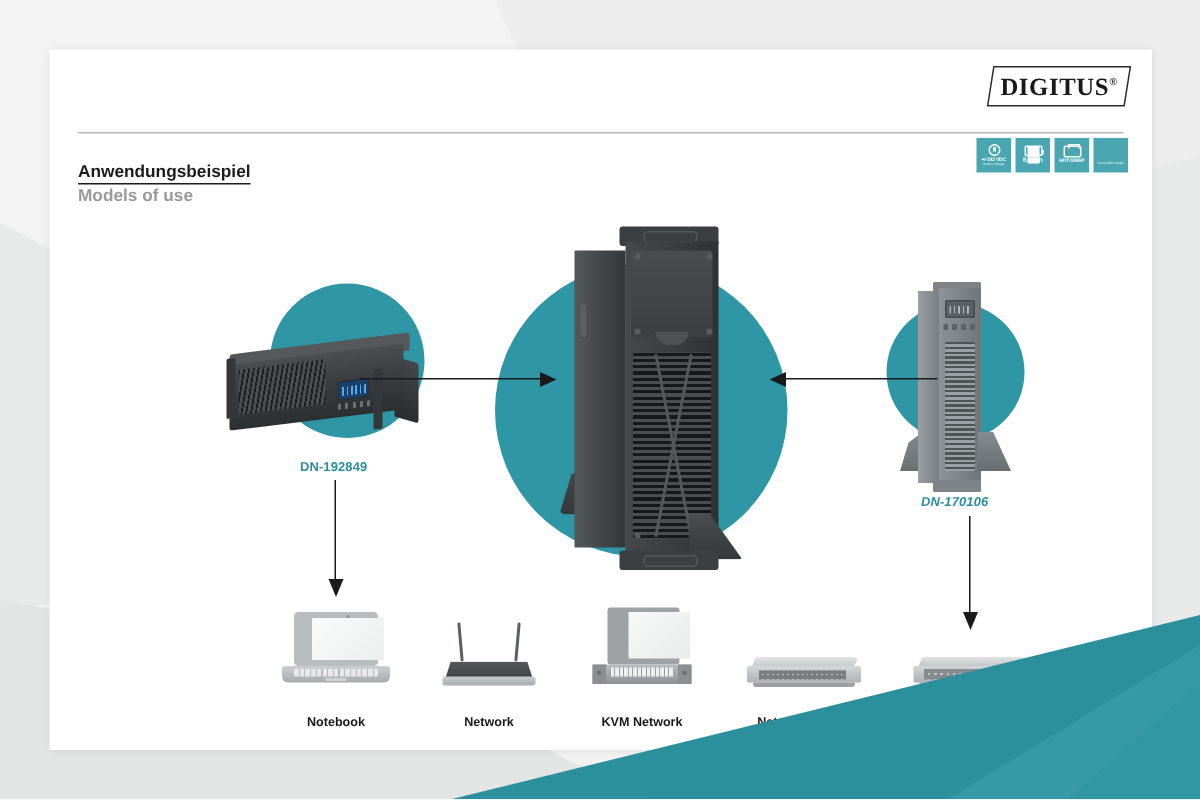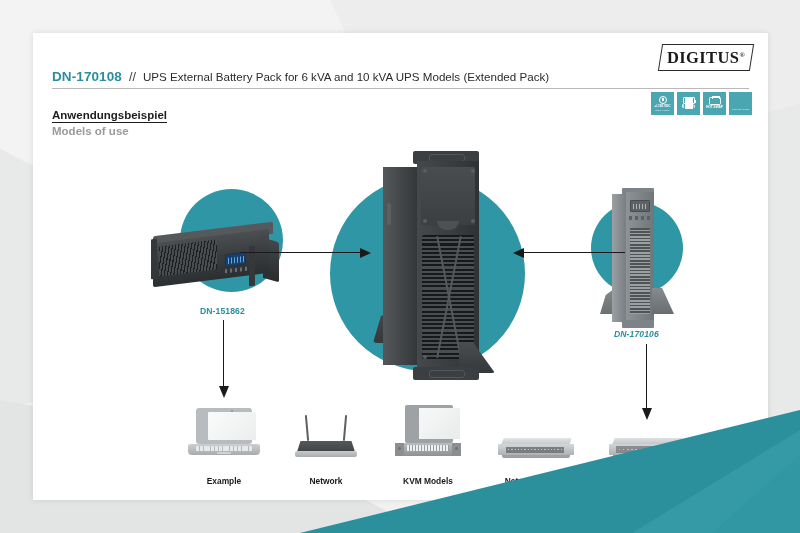--- a/index.html
+++ b/index.html
@@ -560,25 +560,20 @@
   <div class="bg-poly poly-b"></div>
   <div class="bg-poly poly-c"></div>
   <div class="bg-poly poly-d"></div>
 
   <div id="card">
 
     <div class="logo-box">
       <span class="logo-text"><span>DIGITUS</span><span class="logo-reg">®</span></span>
     </div>
 
-    <div class="title-row">
-      <span class="title-code">DN-170108</span>
-      <span class="title-slash">//</span>
-      <span class="title-desc">UPS External Battery Pack for 6 kVA and 10 kVA UPS Models (Extended Pack)</span>
-    </div>
     <div class="title-rule"></div>
 
     <div class="feature-icons">
       <div class="feat">
         <span class="ico-plug glyph"></span>
         <span class="fl1">+/-192 VDC</span>
         <span class="fl2">Battery Voltage</span>
       </div>
       <div class="feat">
         <span class="ico-batt glyph">
@@ -626,21 +621,21 @@
       <div class="dev ups-left">
         <div class="top"></div>
         <div class="side"></div>
         <div class="body"></div>
         <div class="ear-l"></div>
         <div class="vents"></div>
         <div class="lcd"></div>
         <div class="panel-btns"></div>
         <div class="ear-r"></div>
       </div>
-      <div class="code-label code-left">DN-151862</div>
+      <div class="code-label code-left">DN-192849</div>
 
       <div class="dev ups-mid">
         <div class="mhandle-t"></div>
         <div class="foot-back"></div>
         <div class="left-face"></div>
         <div class="front"></div>
         <div class="plate"></div>
         <div class="grille"></div>
         <div class="xline"></div>
         <div class="screw" style="left:50px;top:18px;"></div>
@@ -685,40 +680,40 @@
 
       <div class="periph nb">
         <div class="lid">
             <div class="cam"></div>
             <div class="screen"></div>
           </div>
         <div class="base"></div>
           <div class="kb"></div>
           <div class="pad"></div>
       </div>
-      <div class="p-label" style="left:131px;top:443px;">Example</div>
+      <div class="p-label" style="left:131px;top:443px;">Notebook</div>
 
       <div class="periph rt">
         <div class="ant-l"></div>
           <div class="ant-r"></div>
         <div class="shell"></div>
           <div class="foot"></div>
       </div>
       <div class="p-label" style="left:233px;top:443px;">Network</div>
 
       <div class="periph kv">
         <div class="lid">
             <div class="screen"></div>
           </div>
         <div class="tray"></div>
           <div class="kb"></div>
         <div class="ear-l"></div>
           <div class="ear-r"></div>
       </div>
-      <div class="p-label" style="left:335px;top:443px;">KVM Models</div>
+      <div class="p-label" style="left:335px;top:443px;">KVM Network</div>
 
       <div class="periph ns">
         <div class="top"></div>
           <div class="face"></div>
         <div class="ports"></div>
           <div class="foot"></div>
       </div>
       <div class="p-label" style="left:443px;top:443px;">Network Switch</div>
 
       <div class="periph mc">

